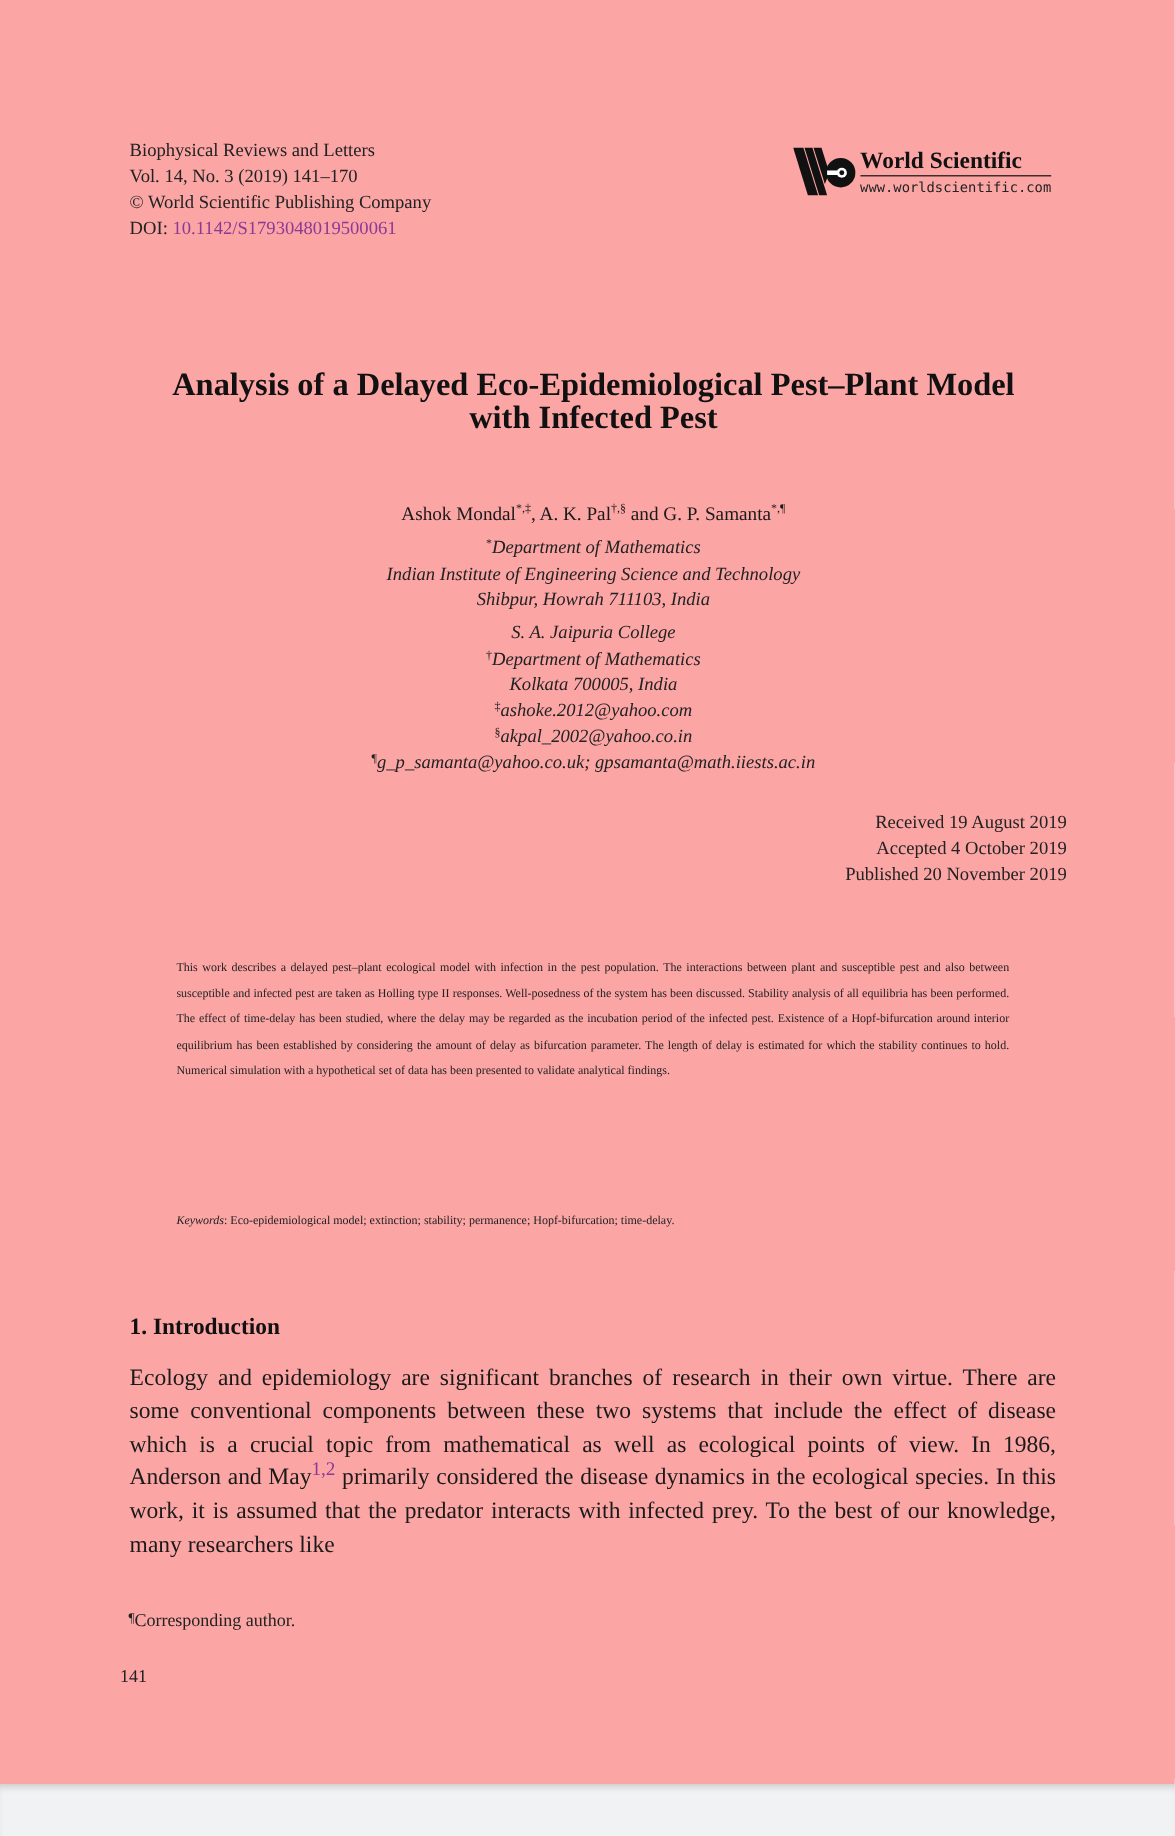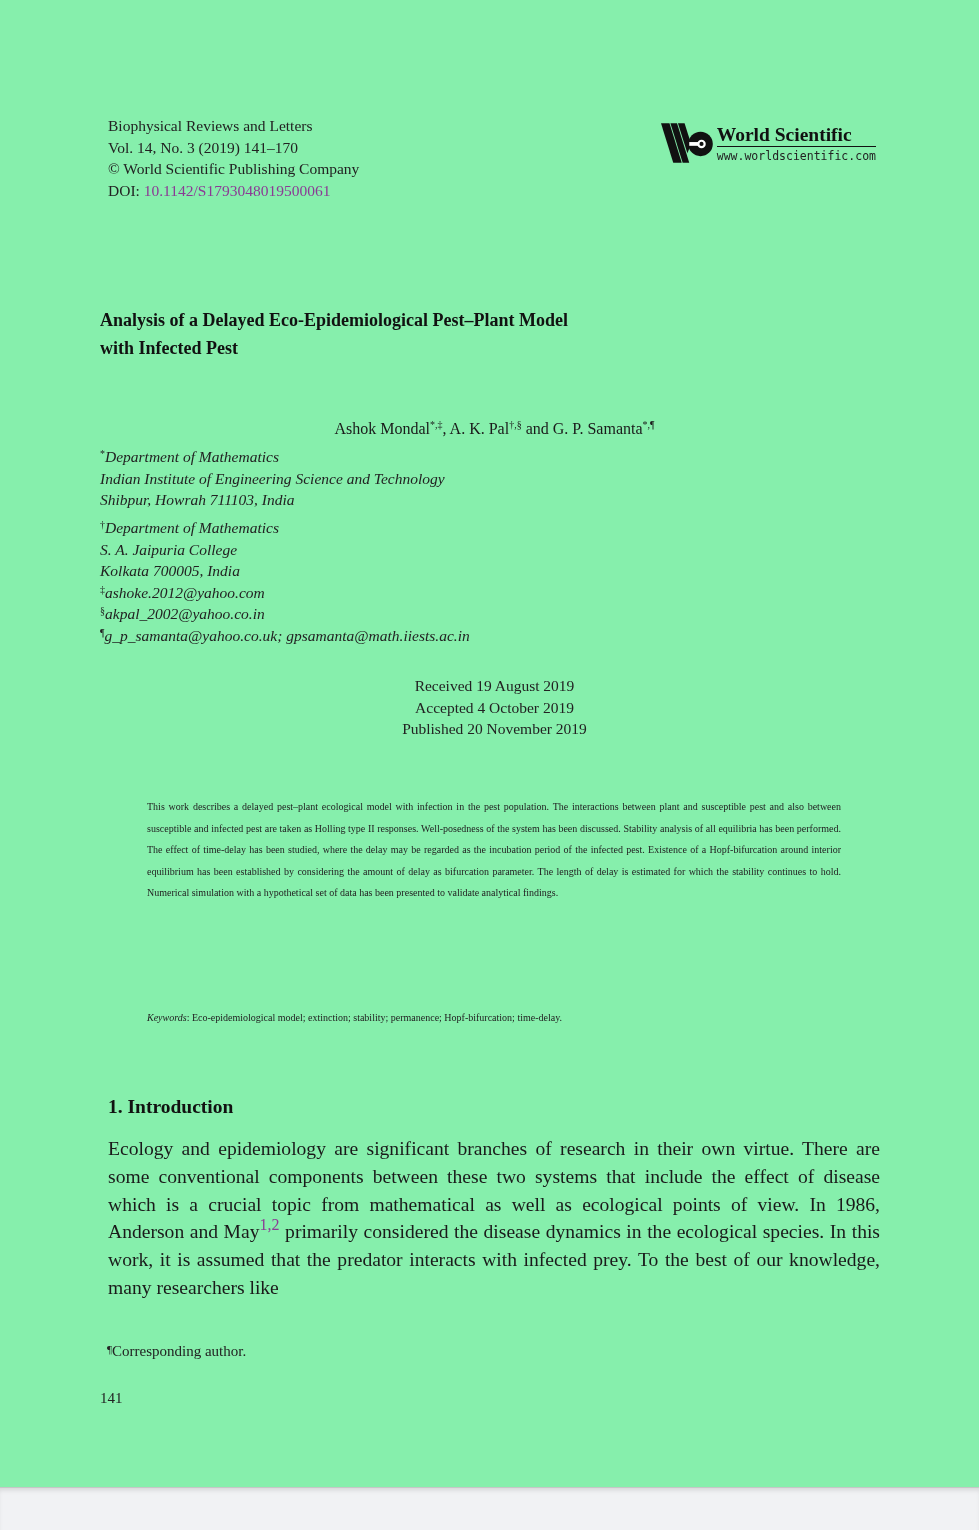--- a/index.html
+++ b/index.html
@@ -1,21 +1,21 @@
 <!DOCTYPE html>
 <html><head>
   <meta charset="utf-8">
   <style>
     html, body { margin: 0; padding: 0; }
     body {
       width: 979px; height: 1530px; position: relative; overflow: hidden;
       background: #ffffff; color: #1a1a1a;
       font-family: "DejaVu Serif", "Liberation Serif", serif;
     }
-    .page { position: absolute; left: 0; top: 0; width: 979px; height: 1487px; background: #86efac; }
+    .page { position: absolute; left: 0; top: 0; width: 979px; height: 1487px; background: #fca5a5; }
     .bottom-bar {
       position: absolute; left: 0; top: 1487px; width: 979px; height: 43px;
       background: #f1f2f4;
       border-top: 1px solid #c6c6c6;
       box-shadow: inset 0 4px 5px -2px rgba(0,0,0,0.12);
     }
     .journal-info {
       position: absolute; left: 108px; top: 115px;
       font-family: "Liberation Serif", serif; font-size: 15.5px; line-height: 21.5px; color: #222;
     }
@@ -28,35 +28,35 @@
     .publisher-logo .text { margin-left: 3px; }
     .publisher-logo .name {
       font-family: Liberation Serif, serif; font-weight: bold; font-size: 19.5px; color: #111;
       border-bottom: 1.5px solid #111; line-height: 21px; padding-bottom: 1px; white-space: nowrap;
     }
     .publisher-logo .url {
       font-family: "DejaVu Sans Mono", monospace; font-size: 11.5px; color: #222; margin-top: 2px; white-space: nowrap;
     }
     .title {
       position: absolute; left: 100px; width: 789px; top: 306px;
-      text-align: left; font-family: "Liberation Serif", serif; font-weight: bold;
-      font-size: 18px; line-height: 28px; color: #111;
+      text-align: center; font-family: "Liberation Serif", serif; font-weight: bold;
+      font-size: 27px; line-height: 28px; color: #111;
     }
     .authors {
       position: absolute; left: 100px; width: 789px; top: 418px; text-align: center;
       font-family: "Liberation Serif", serif; font-size: 16px; line-height: 22px;
     }
     .authors sup { font-size: 10px; vertical-align: 6px; line-height: 0; }
     .affil {
-      position: absolute; left: 100px; width: 789px; text-align: left;
+      position: absolute; left: 100px; width: 789px; text-align: center;
       font-family: "Liberation Serif", serif; font-style: italic; font-size: 15.5px; line-height: 21.5px; color: #222;
     }
     .affil sup { font-size: 10px; vertical-align: 5px; line-height: 0; font-style: normal; }
     .dates {
-      position: absolute; left: 100px; width: 789px; top: 675px; text-align: center;
+      position: absolute; left: 100px; width: 789px; top: 675px; text-align: right;
       font-family: "Liberation Serif", serif; font-size: 15.5px; line-height: 21.5px; color: #222;
     }
     .abstract {
       position: absolute; left: 147px; width: 694px; top: 796px;
       font-family: "Liberation Serif", serif; font-size: 10px; line-height: 21.6px; color: #222;
       text-align: justify;
     }
     .keywords {
       position: absolute; left: 147px; width: 694px; top: 1007px;
       font-family: "Liberation Serif", serif; font-size: 10px; line-height: 21.6px; color: #222;
@@ -120,22 +120,22 @@
     <span>Ashok Mondal</span><sup>*,‡</sup><span>, </span><span>A. K. Pal</span><sup>†,§</sup><span> and </span><span>G. P. Samanta</span><sup>*,¶</sup>
   </div>
 
   <div class="affil" style="top:446px;">
     <div><sup>*</sup><span>Department of Mathematics</span></div>
     <div>Indian Institute of Engineering Science and Technology</div>
     <div>Shibpur, Howrah 711103, India</div>
   </div>
 
   <div class="affil" style="top:517px;">
+    <div>S. A. Jaipuria College</div>
     <div><sup>†</sup><span>Department of Mathematics</span></div>
-    <div>S. A. Jaipuria College</div>
     <div>Kolkata 700005, India</div>
     <div><sup>‡</sup><span>ashoke.2012@yahoo.com</span></div>
     <div><sup>§</sup><span>akpal_2002@yahoo.co.in</span></div>
     <div><sup>¶</sup><span>g_p_samanta@yahoo.co.uk; gpsamanta@math.iiests.ac.in</span></div>
   </div>
 
   <div class="dates">
     <div>Received 19 August 2019</div>
     <div>Accepted 4 October 2019</div>
     <div>Published 20 November 2019</div>

